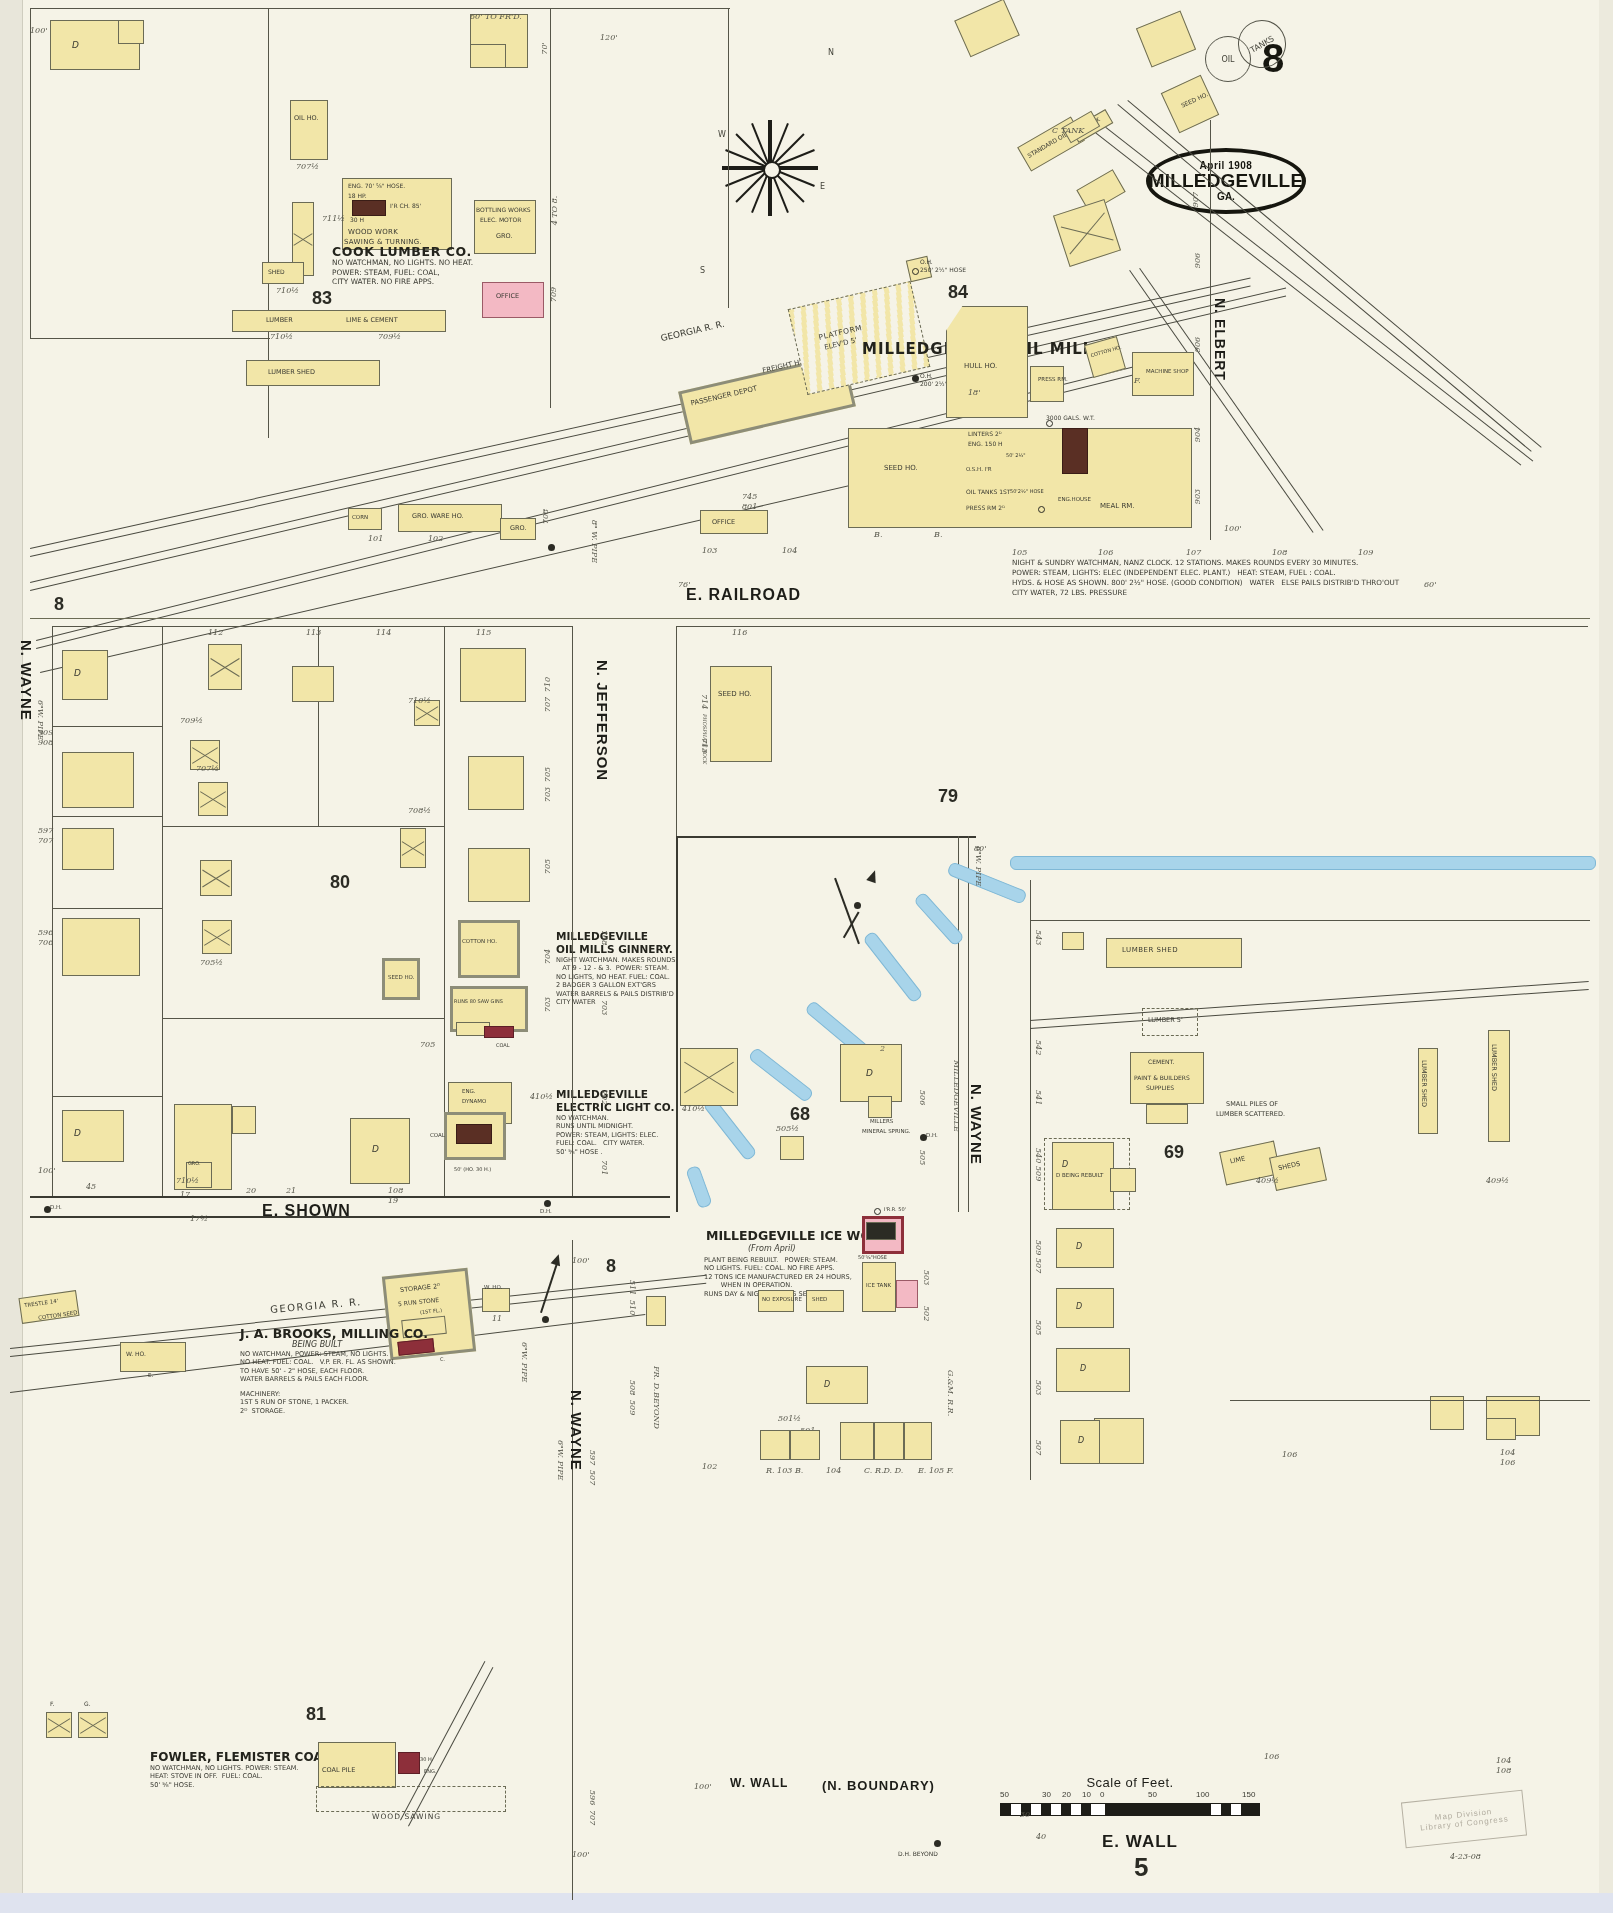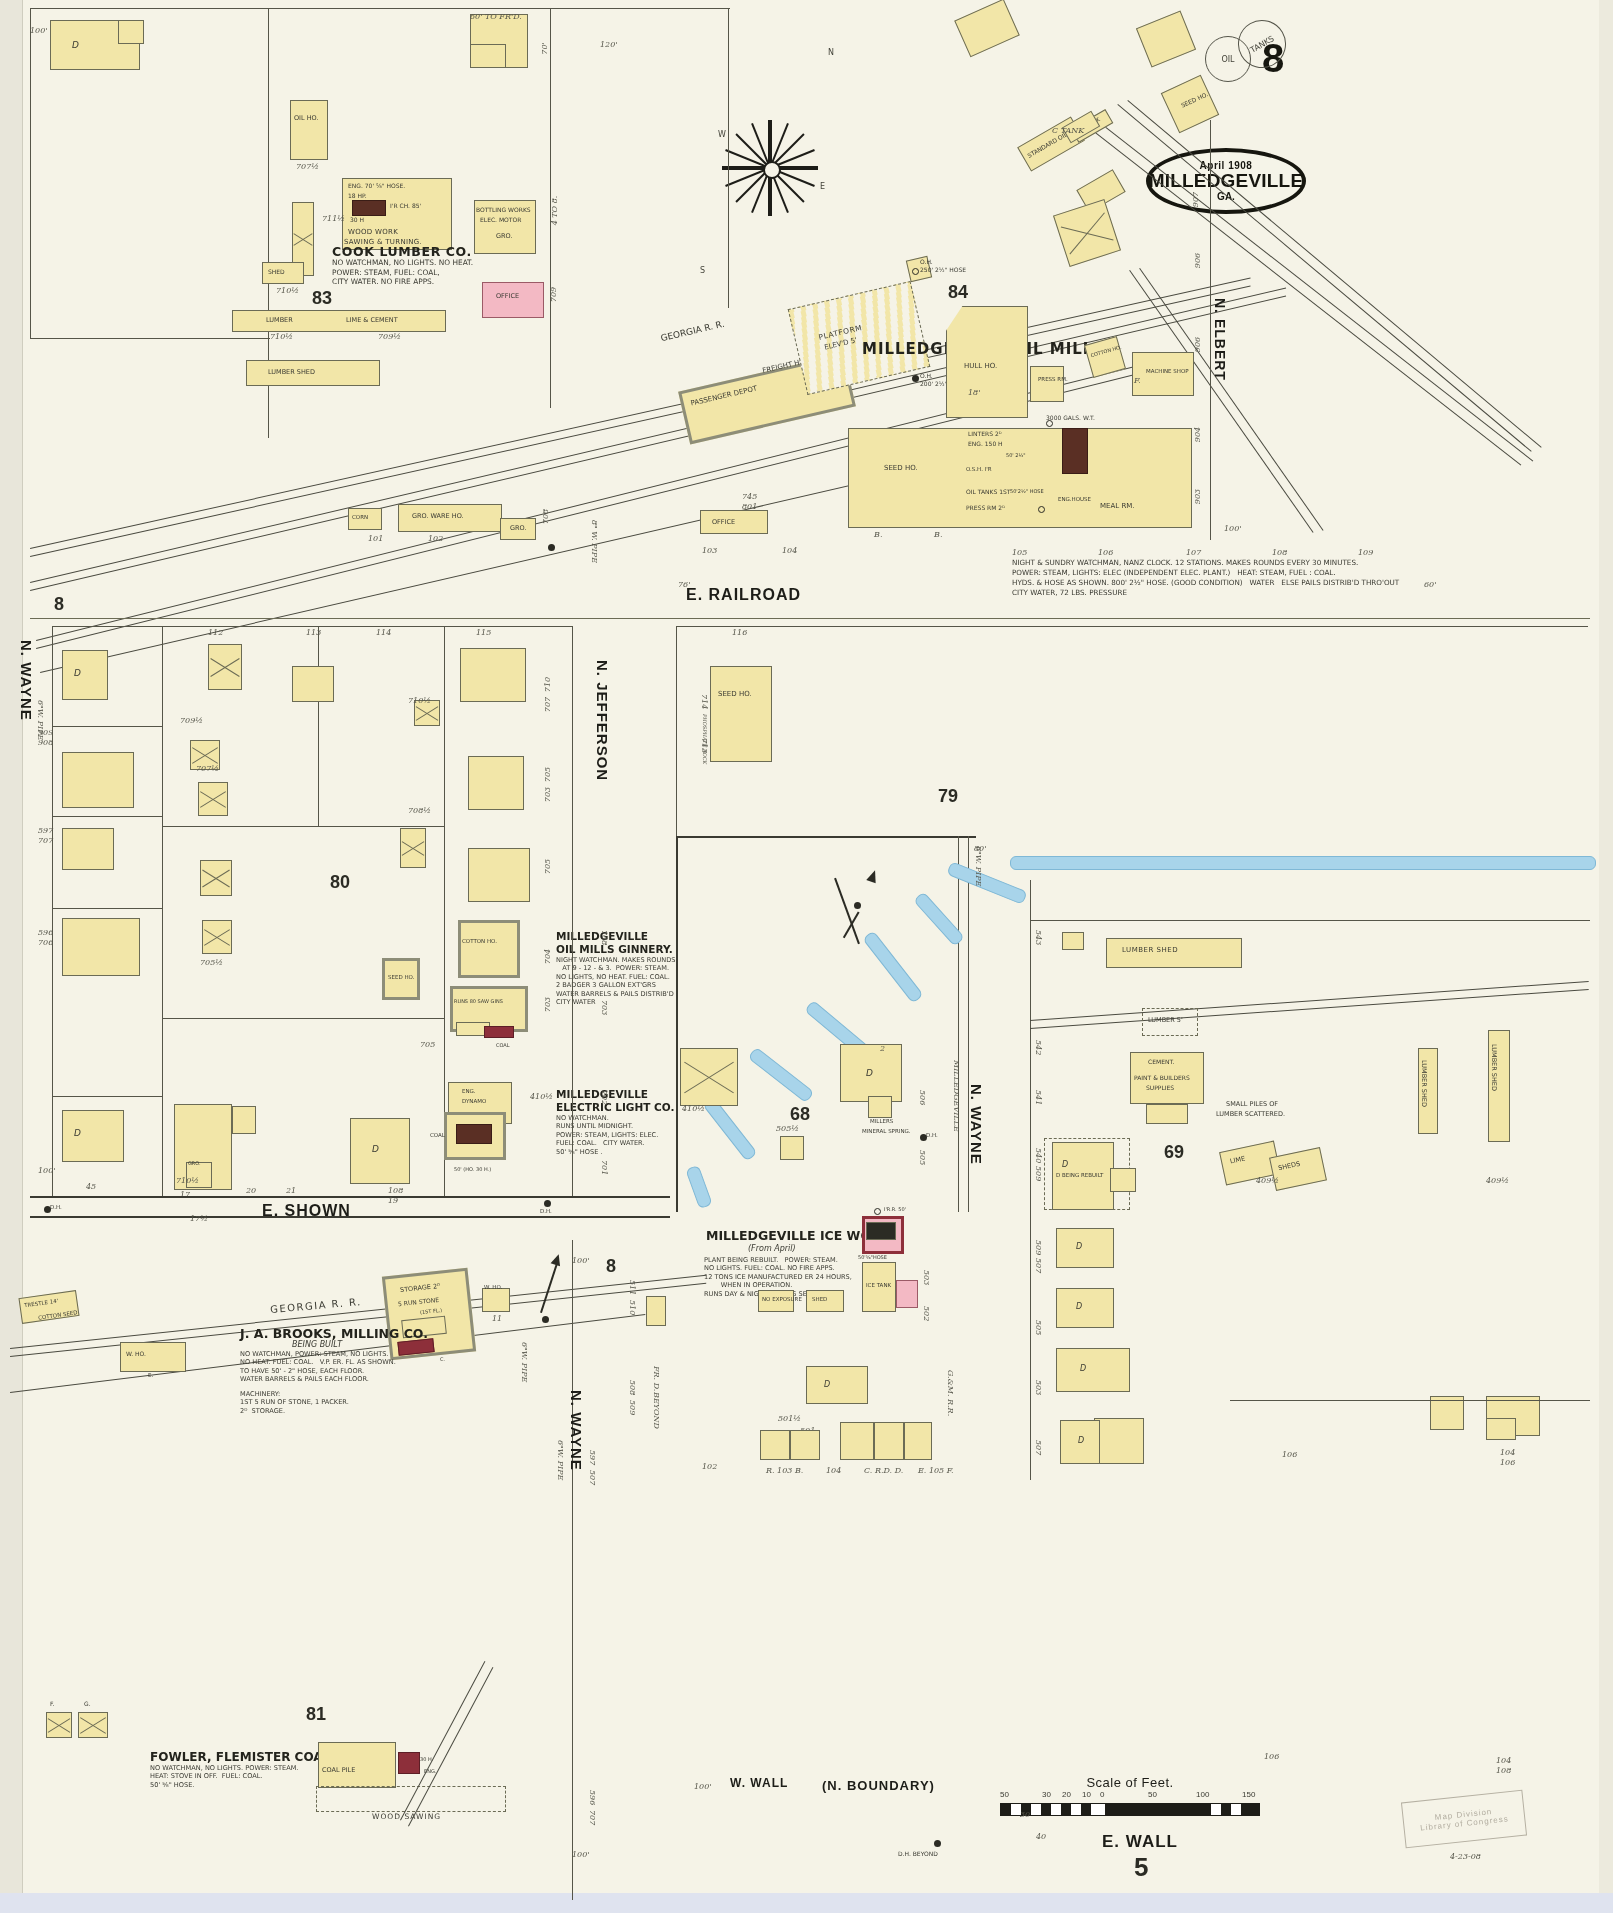--- a/index.html
+++ b/index.html
@@ -132,21 +132,21 @@
   <div class="line hline" style="left:30px;top:338px;width:240px;"></div>
 
   <div class="bld" style="left:50px;top:20px;width:90px;height:50px;"></div>
   <div class="bld" style="left:118px;top:20px;width:26px;height:24px;"></div>
   <div class="lbl" style="left:72px;top:40px;font-size:9px;font-style:italic;">D</div>
   <div class="dim" style="left:30px;top:26px;">100'</div>
 
   <div class="bld" style="left:470px;top:14px;width:58px;height:54px;"></div>
   <div class="bld" style="left:470px;top:44px;width:36px;height:24px;"></div>
   <div class="dim" style="left:470px;top:12px;">60' TO FR'D.</div>
-  <div class="dim" style="left:600px;top:40px;">120'</div>
+  <div class="dim" style="left:600px;top:33px;">120'</div>
   <div class="dim" style="left:538px;top:44px;transform:rotate(-90deg);">70'</div>
 
   <div class="bld" style="left:290px;top:100px;width:38px;height:60px;"></div>
   <div class="lbl" style="left:294px;top:114px;font-size:6.5px;">OIL HO.</div>
   <div class="dim" style="left:296px;top:162px;">707½</div>
 
   <div class="bld" style="left:342px;top:178px;width:110px;height:72px;"></div>
   <div class="lbl" style="left:348px;top:182px;font-size:6px;">ENG. 70' ⅝" HOSE.</div>
   <div class="lbl" style="left:348px;top:192px;font-size:6px;">18 HP.</div>
   <div class="bld" style="left:352px;top:200px;width:34px;height:16px;background:#5a2f24;border-color:#3a1d16;"></div>

